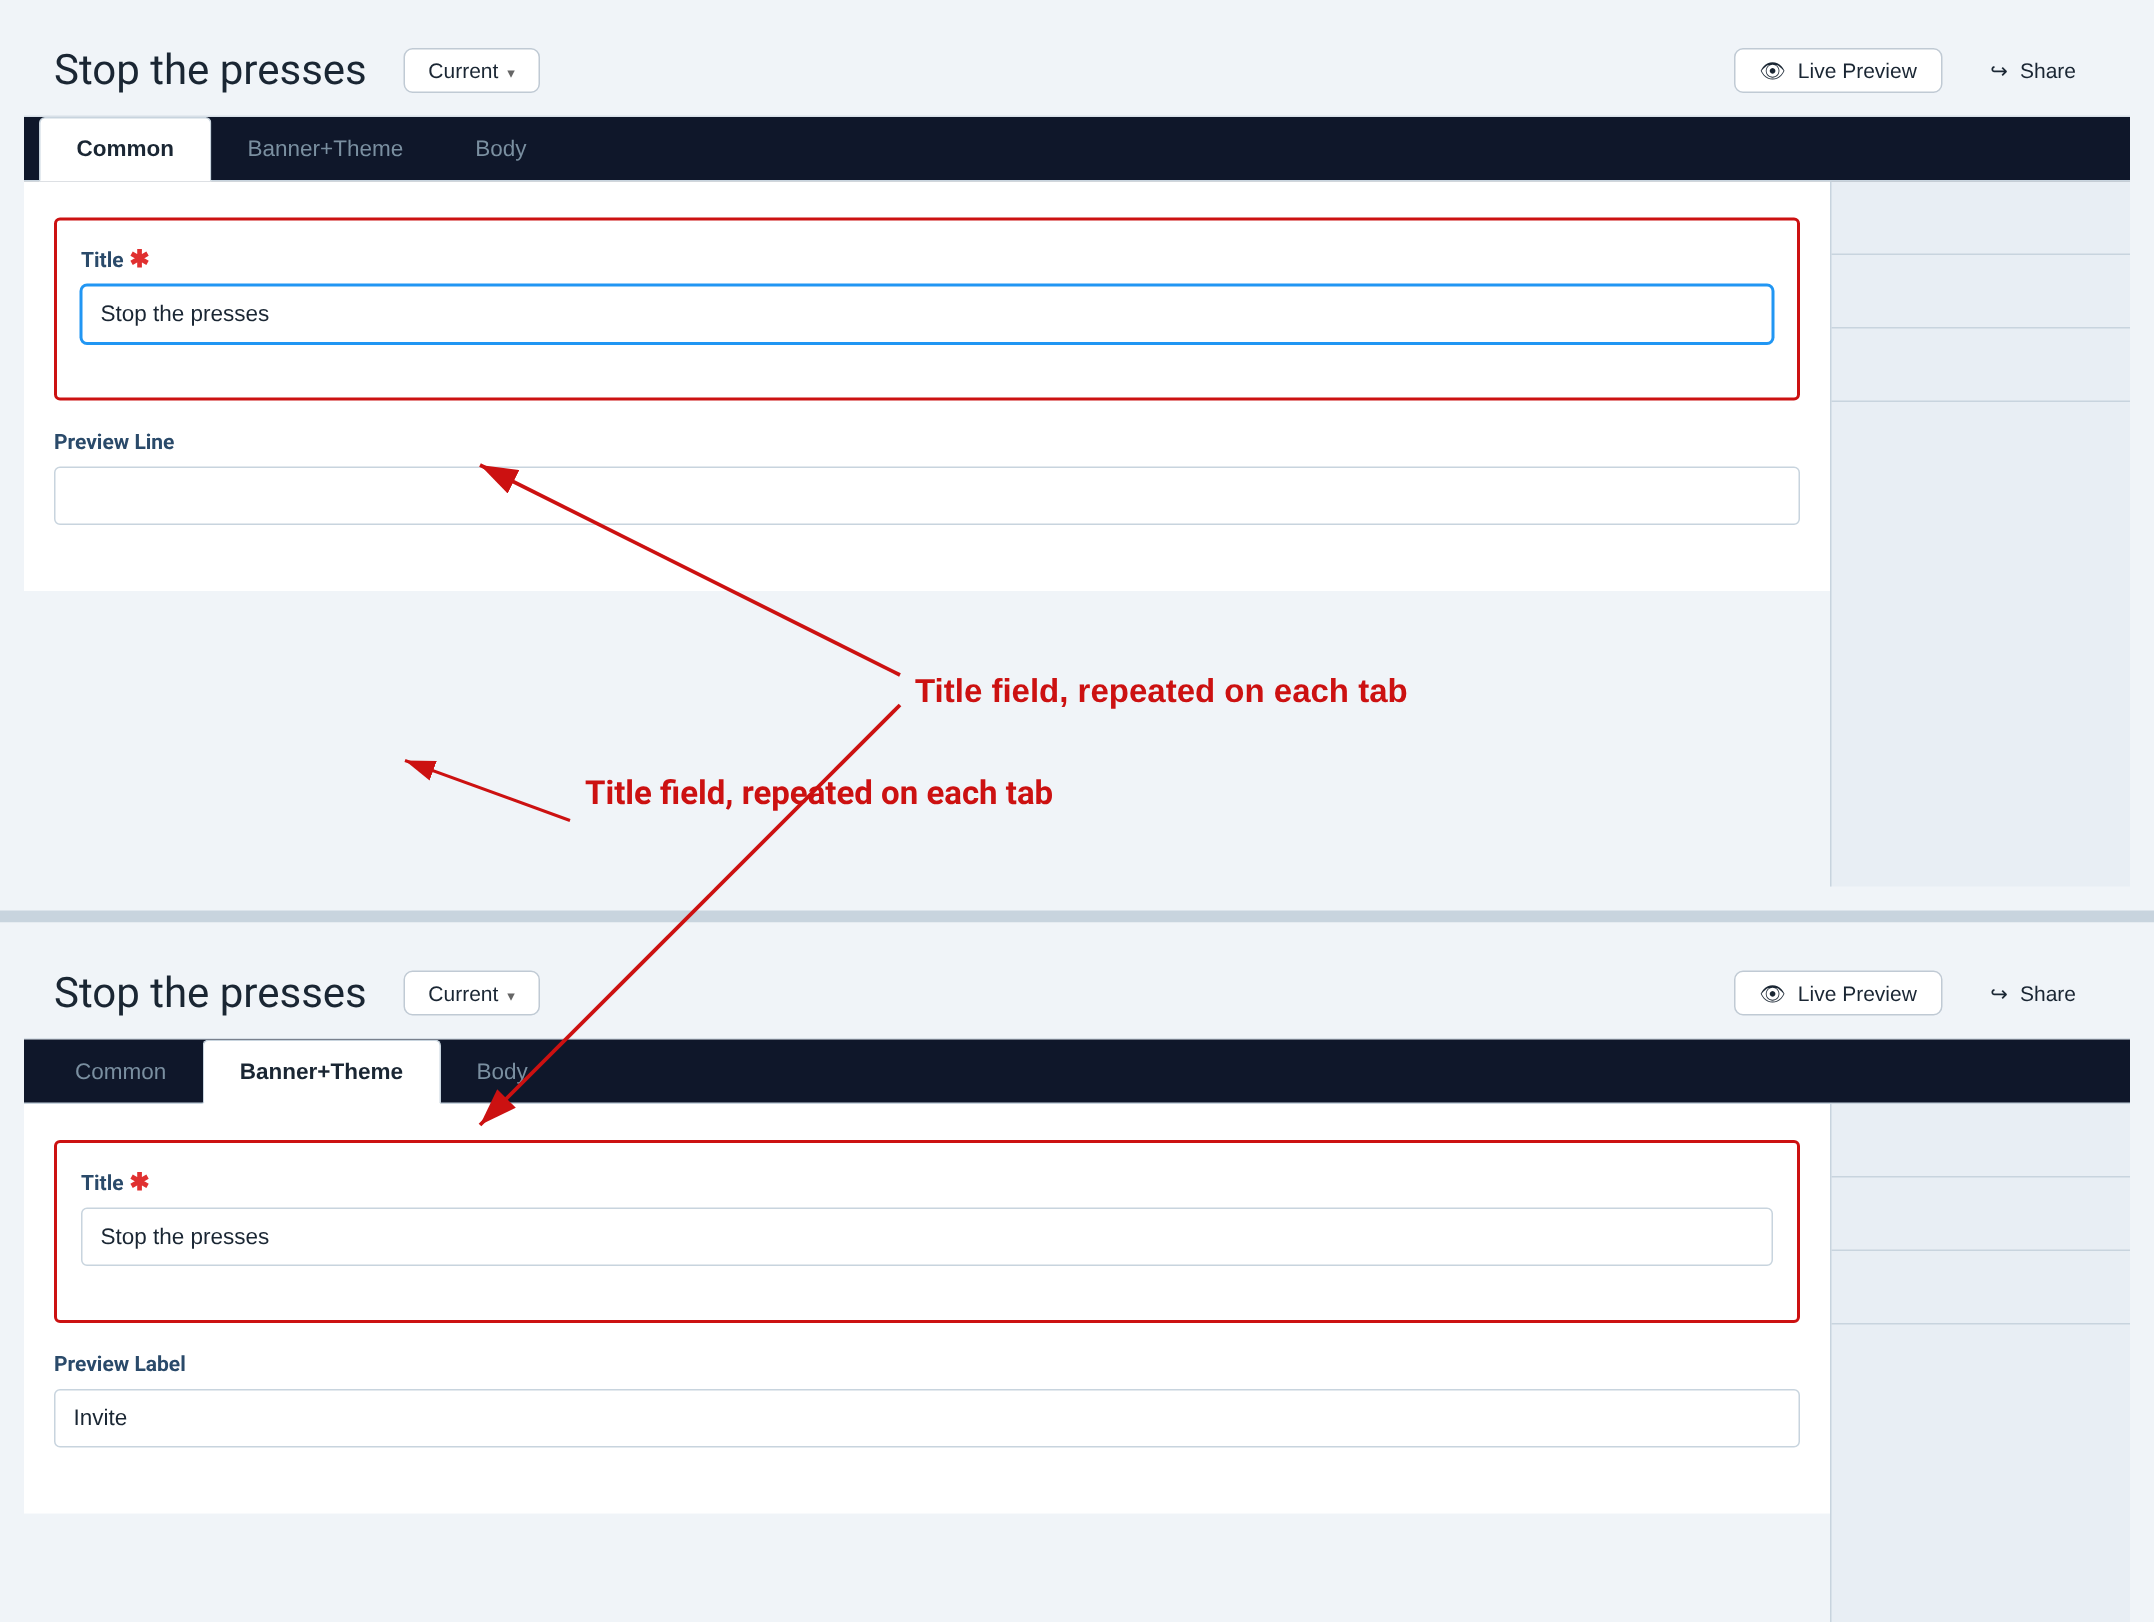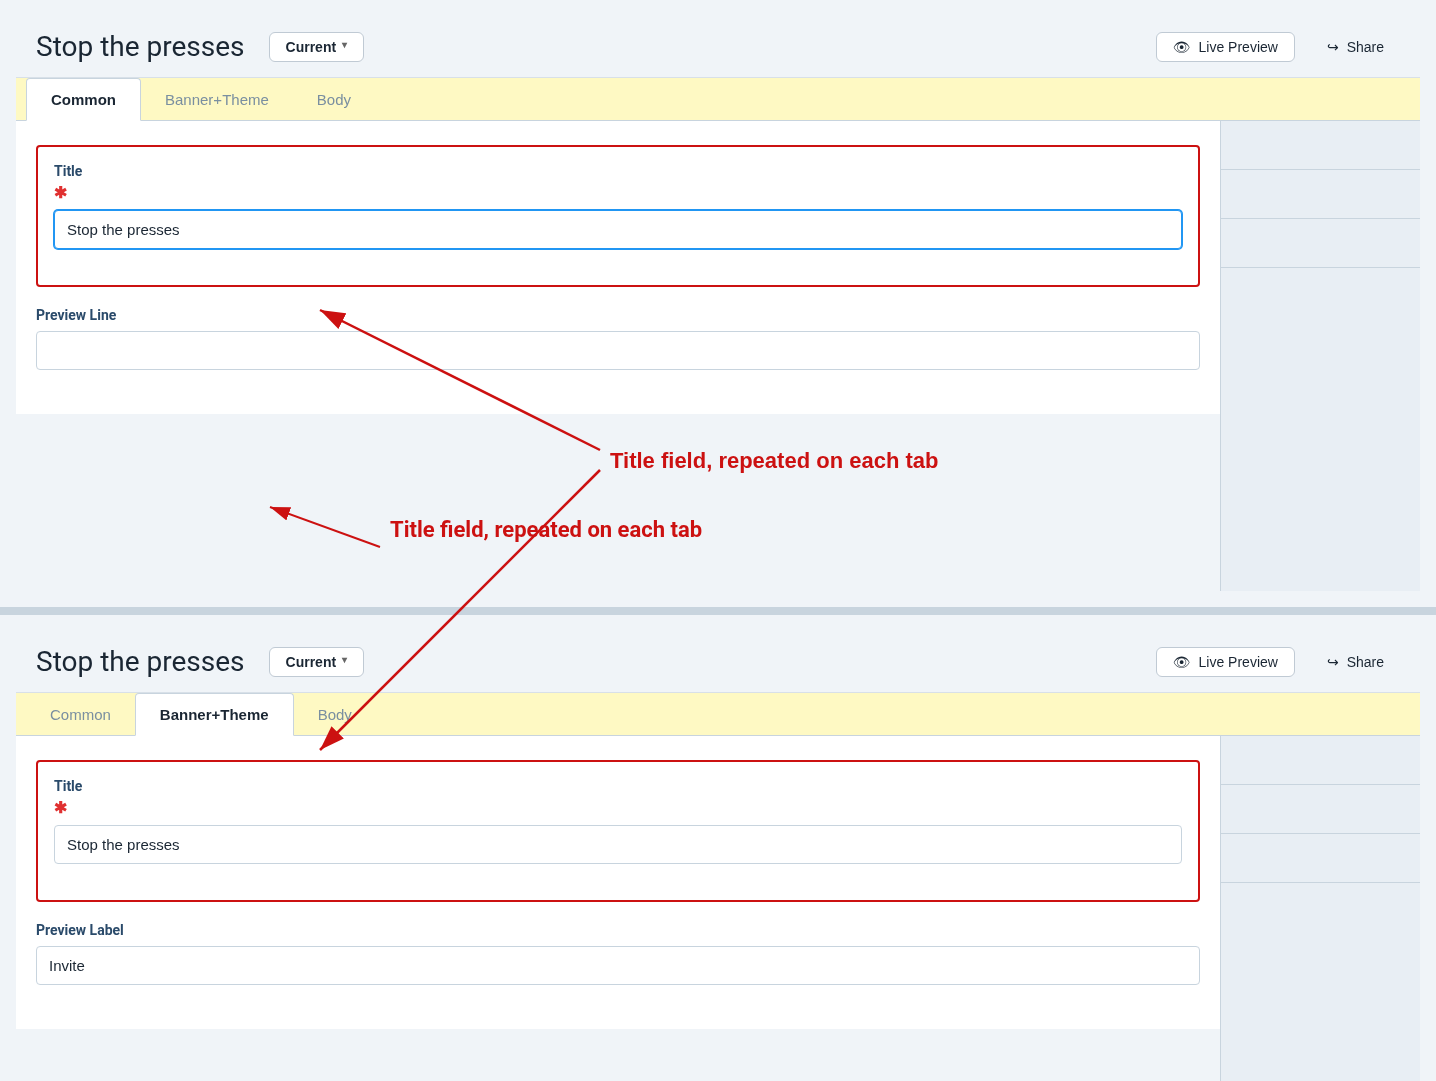--- a/index.html
+++ b/index.html
@@ -31,31 +31,30 @@
     .panel-title {
       font-size: 28px;
       font-weight: 400;
       color: #1a2633;
       flex: 0 0 auto;
       margin-right: 8px;
     }
 
     .version-dropdown {
       display: flex;
-      align-items: flex-start;
+      align-items: flex-end;
       gap: 6px;
       padding: 6px 16px;
       border: 1px solid #c0cad4;
       border-radius: 6px;
       background: white;
       font-size: 14px;
       color: #1a2633;
       cursor: pointer;
       flex: 0 0 auto;
-      font-weight: bold;
     }
 
     .version-dropdown .chevron {
       font-size: 10px;
       color: #666;
     }
 
     .header-spacer { flex: 1; }
 
     .live-preview-btn {
@@ -80,21 +79,21 @@
       background: transparent;
       font-size: 14px;
       color: #1a2633;
       cursor: pointer;
       font-weight: 500;
     }
 
     
     .tabs-bar {
       display: flex;
-      background: #fef9c3;
+      background: #0f172a;
       border-bottom: 1px solid #c8d4de;
       padding: 0 0 0 10px;
     }
 
     .tab {
       padding: 12px 24px;
       font-size: 15px;
       color: #7a8fa0;
       cursor: pointer;
       border: none;
@@ -125,27 +124,26 @@
       position: relative;
     }
 
     
     .field-group {
       margin-bottom: 20px;
     }
 
     .field-label {
       display: flex;
-      align-items: flex-start;
+      align-items: flex-end;
       gap: 4px;
       font-size: 14px;
       font-weight: 700;
       color: #2a4a6a;
       margin-bottom: 8px;
-      flex-direction: column;
     }
 
     .field-required {
       color: #e03030;
       font-size: 16px;
     }
 
     .field-input {
       width: 100%;
       padding: 10px 12px;

